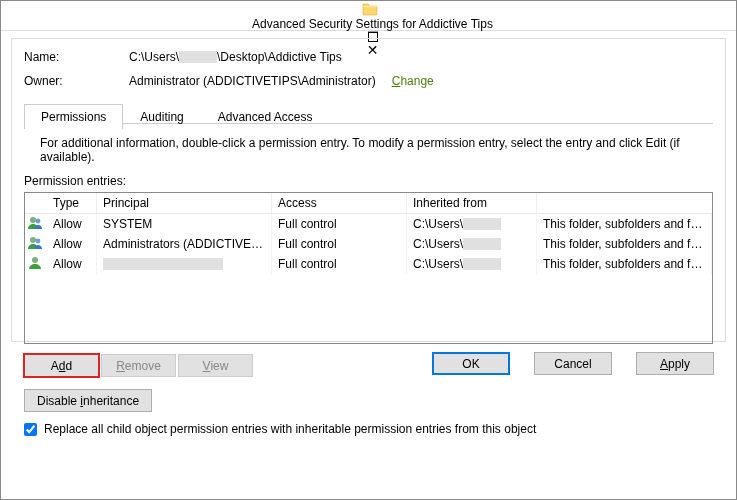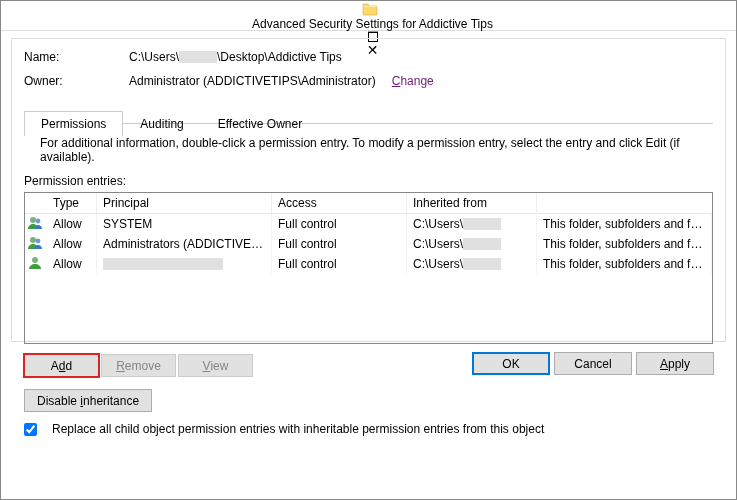--- a/index.html
+++ b/index.html
@@ -47,33 +47,33 @@
     height: 304px;
     position: relative;
   }
   .field-row {
     display: flex;
     margin-bottom: 10px;
     align-items: center;
   }
   .field-label { width: 105px; }
   .path-blur { display:inline-block; background:#e0e0e0; color:transparent; height:12px; width:38px; position:relative; top:2px; filter: blur(0.3px);}
-  .change-link { color: #701a75; margin-left: 16px; cursor: pointer; }
+  .change-link { color: #4d7c0f; margin-left: 16px; cursor: pointer; }
   .tabs {
     display: flex;
     border-bottom: 1px solid #ccc;
     margin-top: 8px;
     position: relative;
   }
   .tab {
     padding: 5px 16px;
     border: 1px solid transparent;
     border-bottom: none;
     position: relative;
-    top: 13px;
+    top: 6px;
     color: #000;
     cursor: pointer;
   }
   .tab.active {
     border-color: #ccc;
     background: #fff;
   }
   .info-text { margin: 12px 0 10px 16px; }
   .entries-label { margin-bottom: 4px; }
   .listview {
@@ -114,26 +114,26 @@
     padding: 0 12px;
     background: #e1e1e1;
     border: 1px solid #adadad;
     font: inherit;
     cursor: pointer;
   }
   .btn:disabled { color: #888; background:#e1e1e1; border-color:#ccc; cursor:default;}
   .btn.highlight { outline: 2px solid #d22; outline-offset: -1px; border-color:#d22;}
   .btn.default { border-color:#0078d7; box-shadow: inset 0 0 0 1px #0078d7; }
   .disable-inh { margin-top: 12px; }
-  .checkbox-row { margin-top: 10px; display:flex; align-items:center; gap:12px;}
+  .checkbox-row { margin-top: 10px; display:flex; align-items:center; gap:4px;}
   .checkbox-row input { margin:0 3px 0 0; }
   .footer {
     display:flex;
     justify-content:flex-end;
-    gap: 4px;
+    gap: 24px;
     padding: 10px 12px 0 0;
   }
   .footer .btn { min-width: 78px; }
   .u { text-decoration: underline; }
 </style>
 </head>
 <body>
 
 <div class="titlebar">
   <span class="folder-icon">
@@ -165,21 +165,21 @@
 
     <div class="field-row">
       <span class="field-label">Owner:</span>
       <span>Administrator (ADDICTIVETIPS\Administrator)</span>
       <a class="change-link"><span class="u" textcontent="Change">C</span><span>hange</span></a>
     </div>
 
     <div class="tabs">
       <div class="tab active">Permissions</div>
       <div class="tab">Auditing</div>
-      <div class="tab">Effective Owner</div>
+      <div class="tab">Advanced Access</div>
     </div>
 
     <div class="info-text">For additional information, double-click a permission entry. To modify a permission entry, select the entry and click Edit (if available).</div>
     <div class="entries-label">Permission entries:</div>
 
     <div class="listview">
       <div class="lv-header">
         <div class="col-icon"></div>
         <div class="col-type">Type</div>
         <div class="col-principal">Principal</div>

